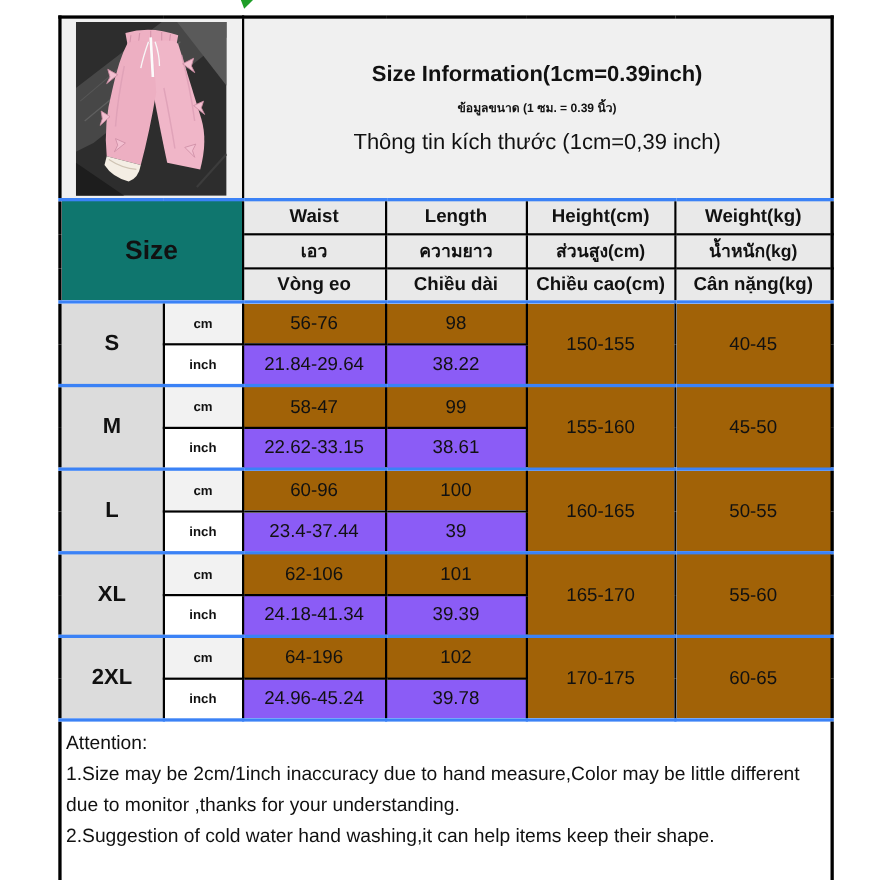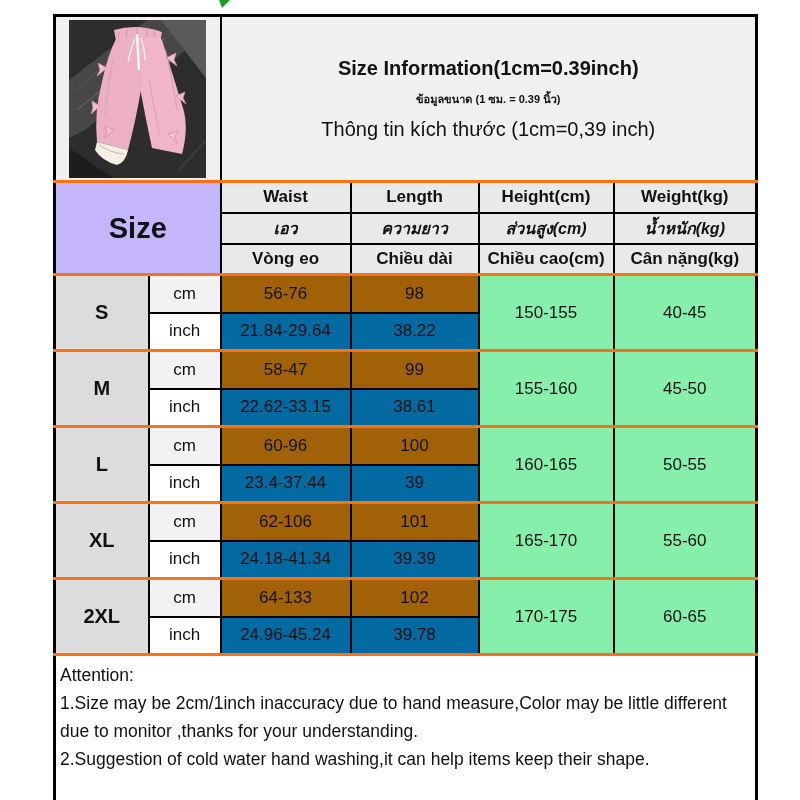--- a/index.html
+++ b/index.html
@@ -28,30 +28,30 @@
 
   td.img-cell{background:#f0f0f0;vertical-align:top;}
   .photo{width:137px;height:158px;margin:3px auto 0 auto;}
   .photo svg{display:block;width:137px;height:158px;}
 
   td.title-cell{background:#f0f0f0;}
   .title-cell .t-en{font-size:20px;font-weight:bold;line-height:31px;}
   .title-cell .t-th{font-size:11px;font-weight:bold;line-height:30px;}
   .title-cell .t-vi{font-size:20px;font-weight:normal;line-height:31px;}
 
-  td.size-head{background:#c4b5fd;font-size:29px;font-weight:bold;}
+  td.size-head{background:#0f766e;font-size:24px;font-weight:bold;}
   td.head{background:#e9e9e9;font-weight:bold;font-size:17px;}
-  td.head.th{font-size:16px;font-style:italic;}
+  td.head.th{font-size:16px;}
   td.size-label{background:#dcdcdc;font-weight:bold;font-size:20px;}
-  td.unit{font-weight:normal;font-size:17px;background:#f2f2f2;}
+  td.unit{font-weight:bold;font-size:12px;background:#f2f2f2;}
   td.unit.inch{background:#ffffff;margin-top:28px;}
-  td.val{font-size:17px;background:#0369a1;}
+  td.val{font-size:17px;background:#8b5cf6;}
   td.val.g{background:#a16207;}
-  td.merged{font-size:17px;background:#86efac;}
-  tr.group-start td{border-top:3px solid #f97316;}
+  td.merged{font-size:17px;background:#a16207;}
+  tr.group-start td{border-top:3px solid #3b82f6;}
 
   td.attention-cell{
     background:#ffffff;text-align:left;vertical-align:top;
     padding:5px 4px 0 4px;font-size:17.5px;line-height:28px;
   }
   .att-line{white-space:normal;}
 
   .green-mark{position:absolute;left:219px;top:0;width:12px;height:9px;z-index:6;}
 </style>
 </head>
@@ -186,21 +186,21 @@
     </tr>
     <tr class="h-data">
       <td class="unit inch">inch</td>
       <td class="val">24.18-41.34</td>
       <td class="val">39.39</td>
     </tr>
 
     <tr class="h-data group-start">
       <td class="size-label" rowspan="2">2XL</td>
       <td class="unit">cm</td>
-      <td class="val g">64-133</td>
+      <td class="val g">64-196</td>
       <td class="val g">102</td>
       <td class="merged" rowspan="2">170-175</td>
       <td class="merged" rowspan="2">60-65</td>
     </tr>
     <tr class="h-data">
       <td class="unit inch">inch</td>
       <td class="val">24.96-45.24</td>
       <td class="val">39.78</td>
     </tr>
 

